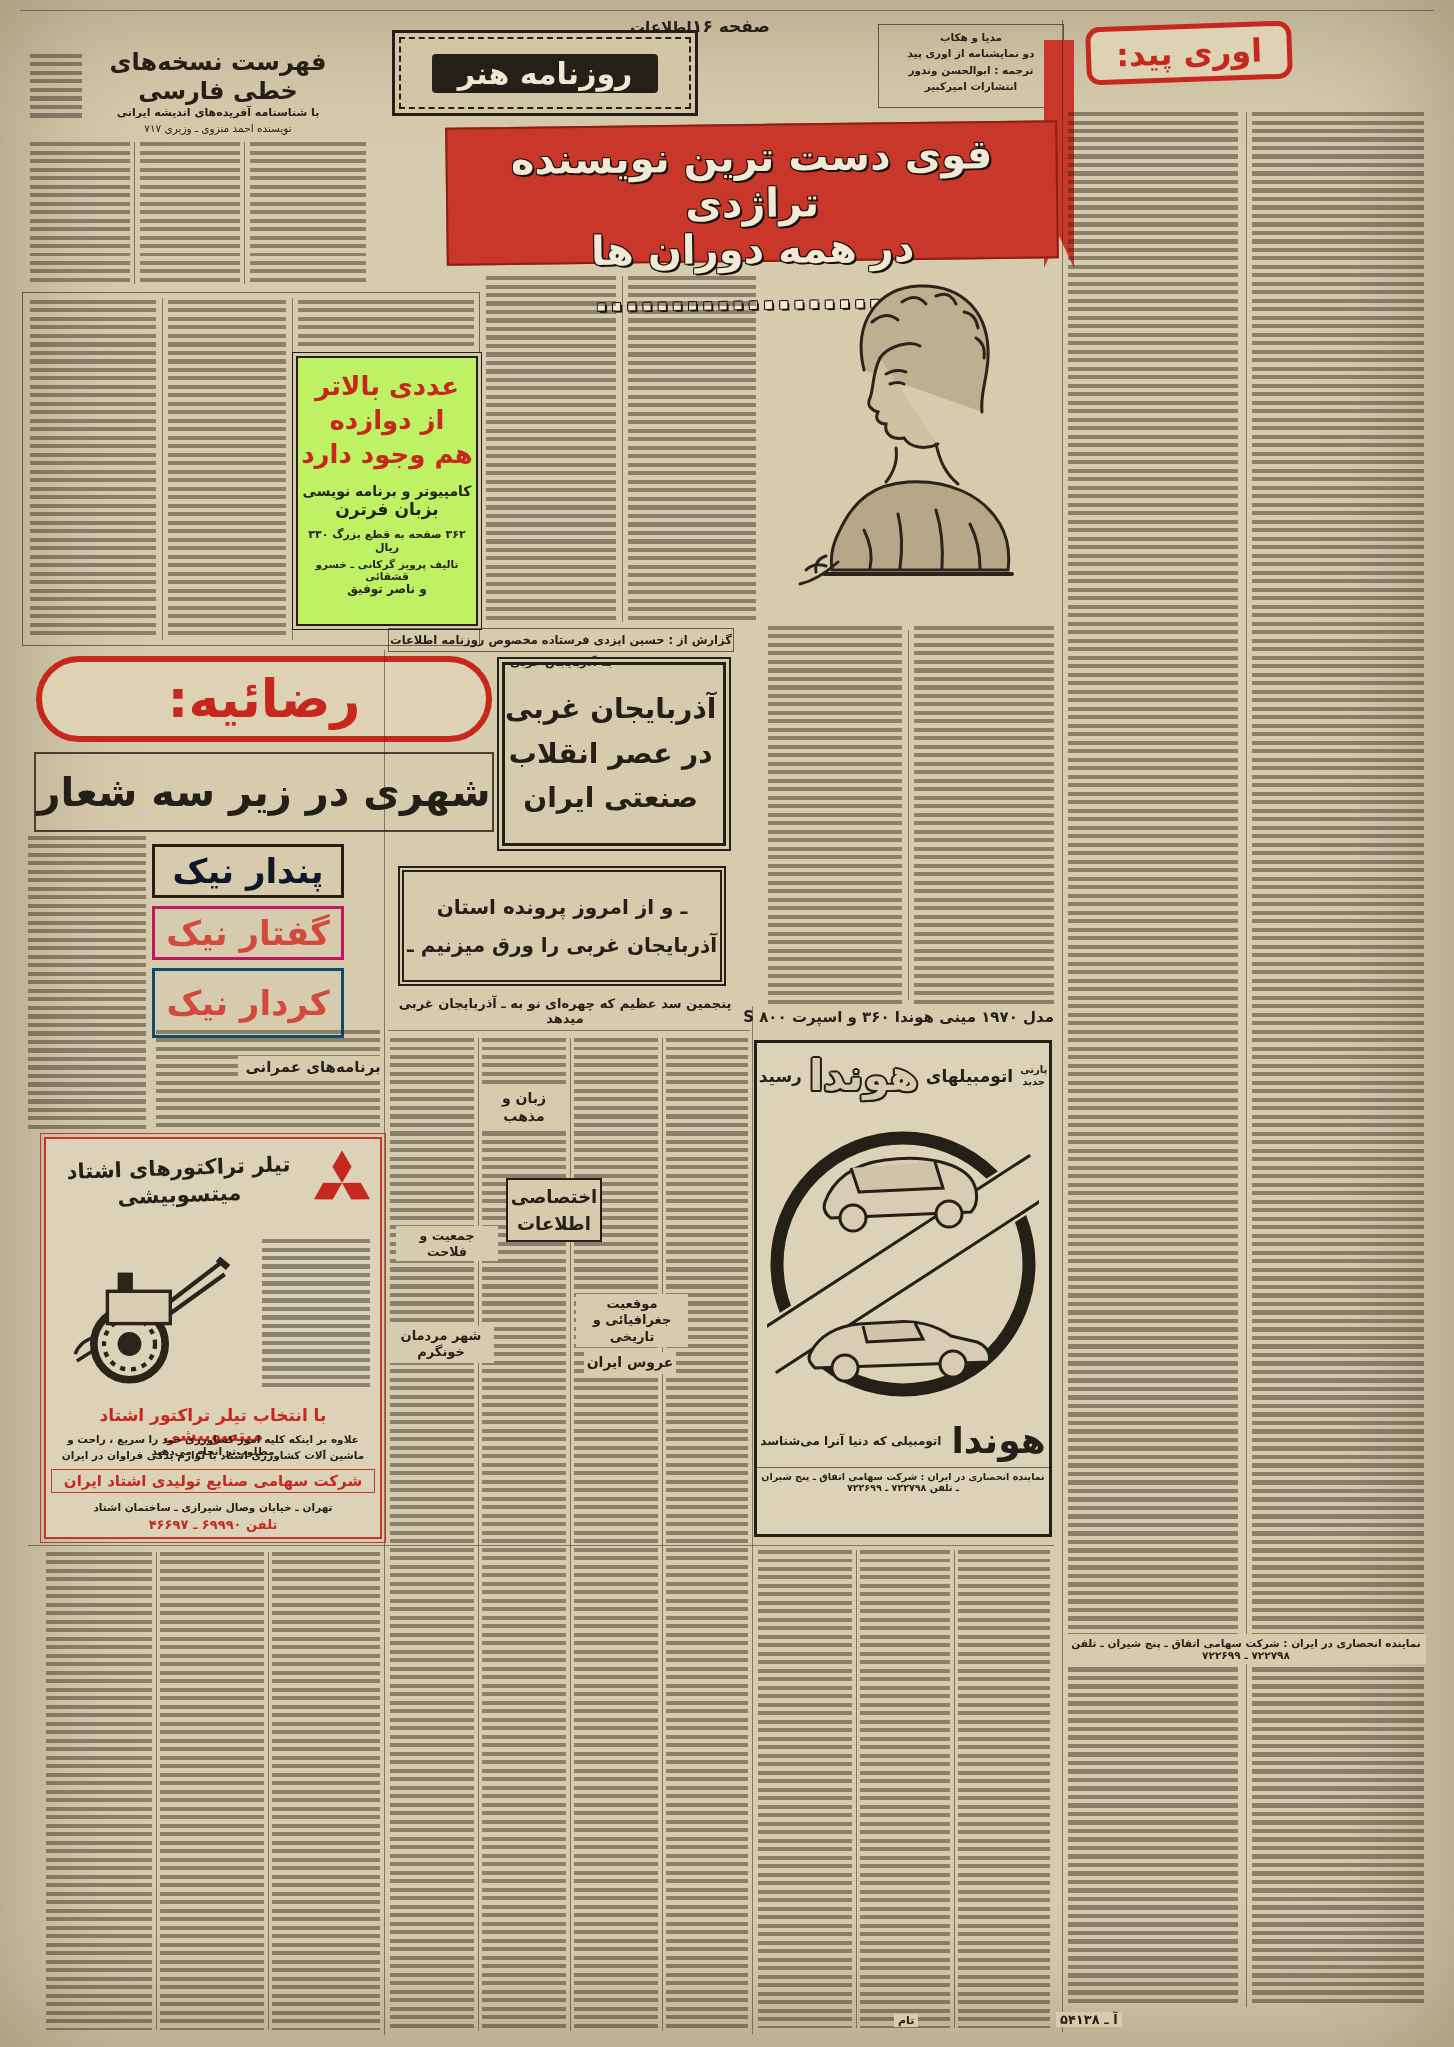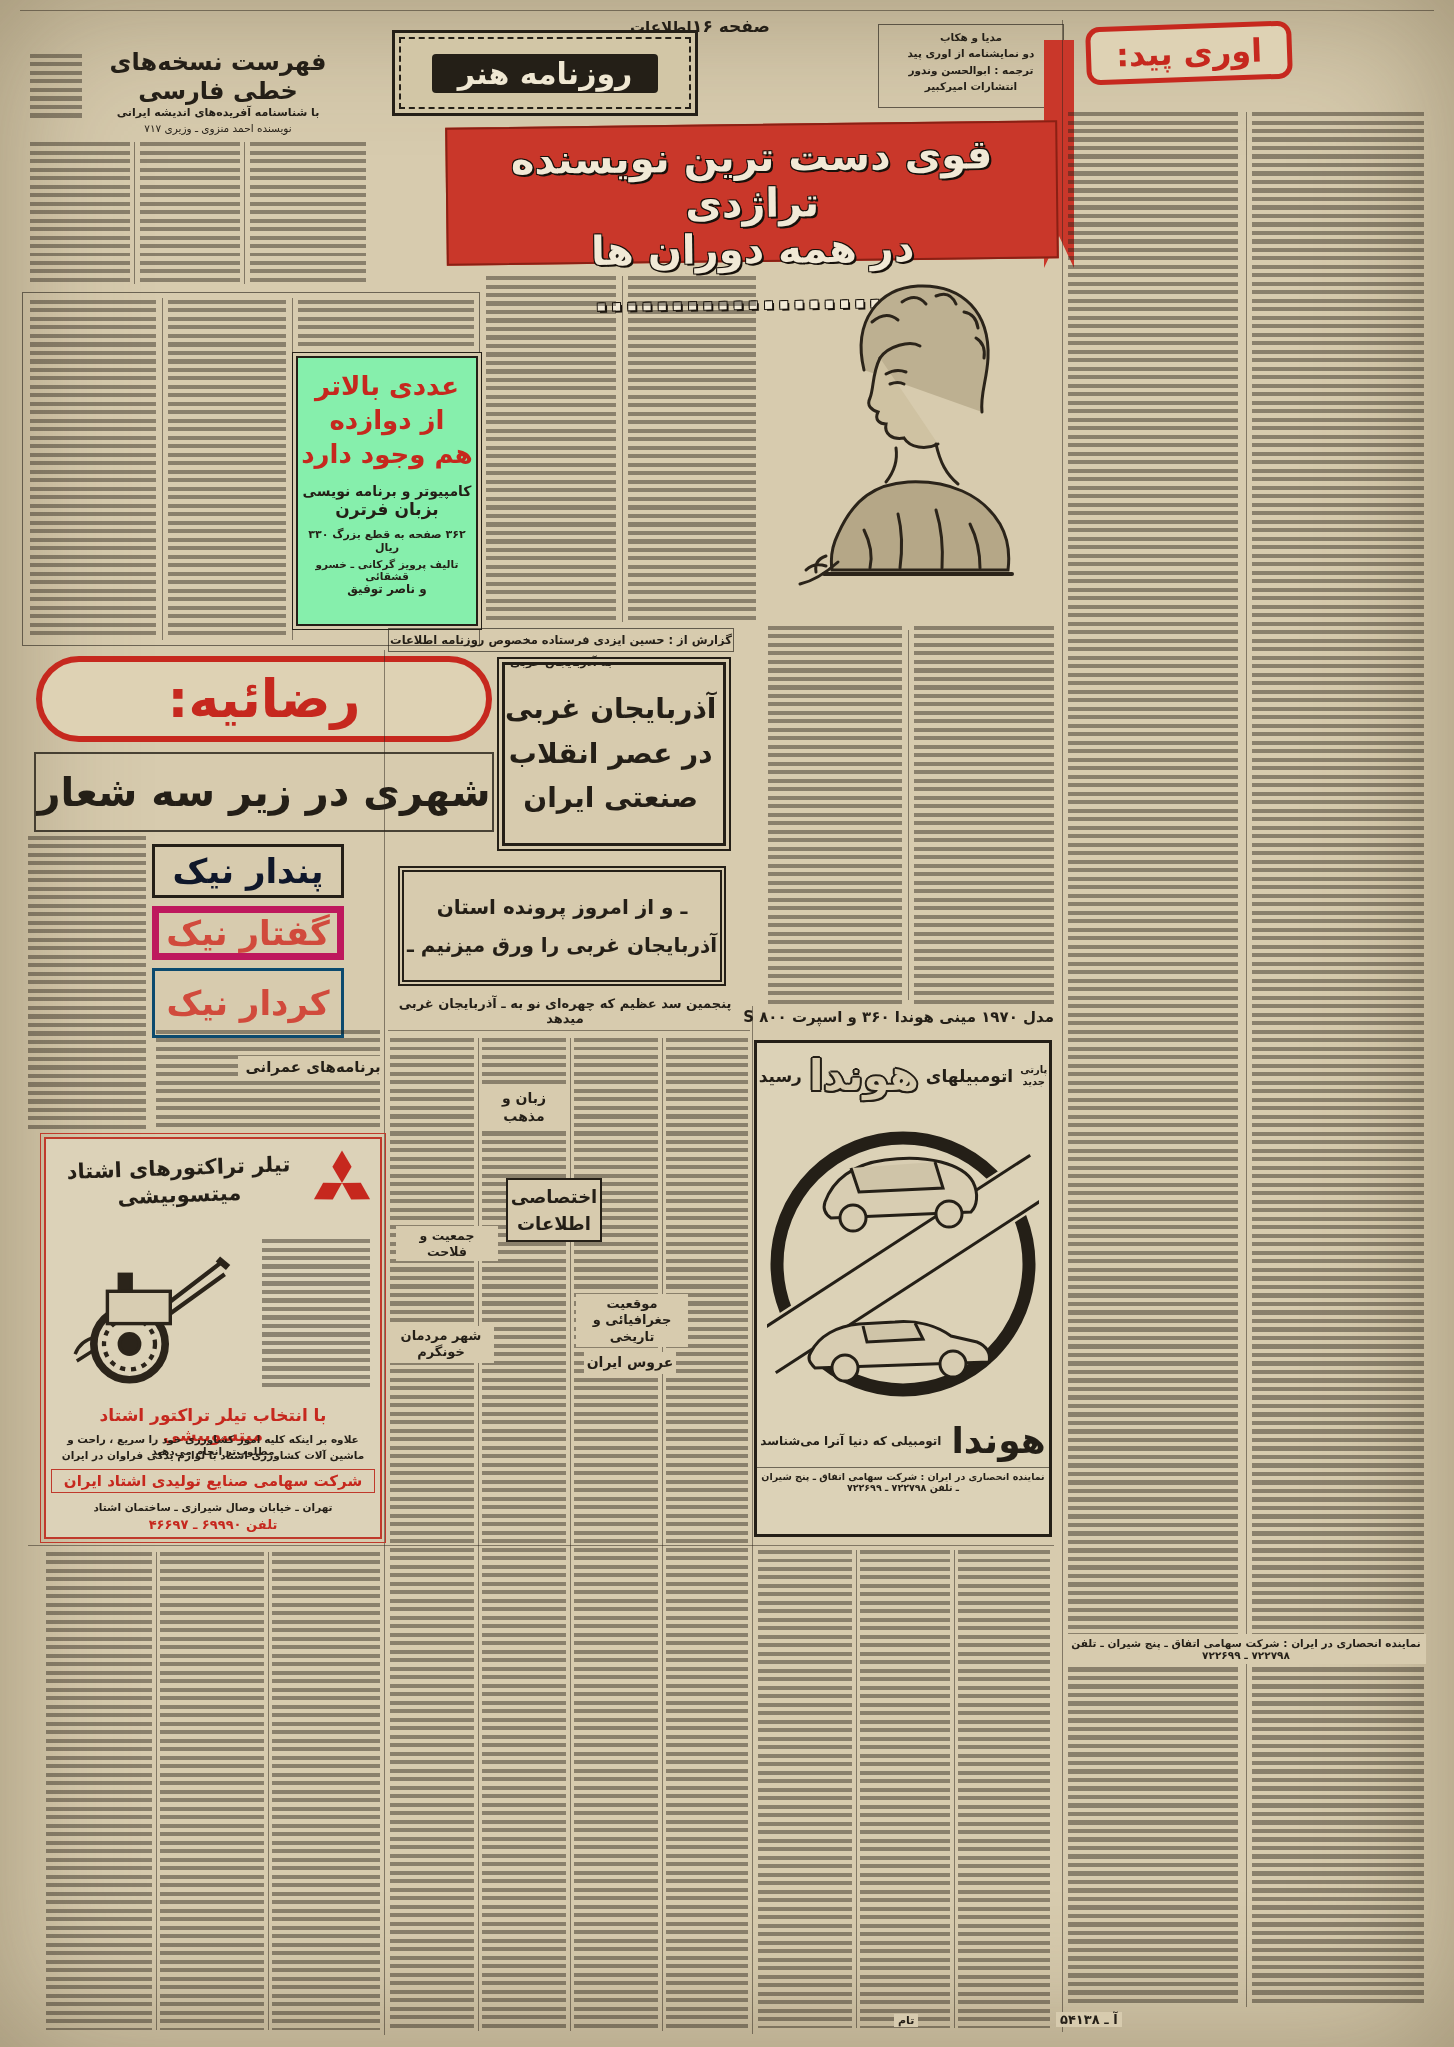--- a/index.html
+++ b/index.html
@@ -94,21 +94,21 @@
     </svg>
   </div>
 
   <div class="abs" style="left:22px; top:292px; width:458px; height:354px; border:1px solid rgba(36,31,23,.6);"></div>
   <div class="fake" style="left:30px; top:300px; width:126px; height:338px;"></div>
   <div class="fake" style="left:168px; top:300px; width:118px; height:338px;"></div>
   <div class="fake" style="left:298px; top:300px; width:176px; height:50px;"></div>
   <div class="vr" style="left:162px; top:298px; height:342px;"></div>
   <div class="vr" style="left:292px; top:298px; height:342px;"></div>
 
-  <div class="abs c" style="left:296px; top:356px; width:182px; height:270px; border:2px solid #241f17; box-shadow:0 0 0 3px #d7cbae, 0 0 0 4px #241f17; background:#86efac; padding-top:12px;">
+  <div class="abs c" style="left:296px; top:356px; width:182px; height:270px; border:2px solid #241f17; box-shadow:0 0 0 3px #d7cbae, 0 0 0 4px #241f17; background:#bef264; padding-top:12px;">
     <div class="b red" style="font-size:26px; line-height:1.3;">
         <div>عددی بالاتر</div>
         <div>از دوازده</div>
         <div>هم وجود دارد</div>
       </div>
     <div class="b" style="font-size:14px; margin-top:12px;">کامپیوتر و برنامه نویسی</div>
     <div class="b" style="font-size:17px;">بزبان فرترن</div>
     <div class="b" style="font-size:11px; margin-top:9px;">۳۶۲ صفحه به قطع بزرگ ۳۳۰ ریال</div>
     <div class="b" style="font-size:10.5px; margin-top:4px;">تالیف پرویز گرکانی ـ خسرو قشقائی</div>
     <div class="b" style="font-size:12px;">و ناصر توفیق</div>
@@ -132,21 +132,21 @@
     <span class="b red" style="font-size:52px;">رضائیه:</span>
   </div>
 
   <div class="abs c" style="left:34px; top:752px; width:460px; height:80px; border:2px solid rgba(36,31,23,.8); display:flex; align-items:center; justify-content:center;">
     <span class="b" style="font-size:40px; white-space:nowrap;">شهری در زیر سه شعار</span>
   </div>
 
   <div class="abs c" style="left:152px; top:844px; width:192px; height:54px; border:3px solid #241f17; display:flex; align-items:center; justify-content:center;">
     <span class="b" style="font-size:34px; color:#0f172a;">پندار نیک</span>
   </div>
-  <div class="abs c" style="left:152px; top:906px; width:192px; height:54px; border:7px solid #be185d; display:flex; align-items:center; justify-content:center;">
+  <div class="abs c" style="left:152px; top:906px; width:192px; height:54px; border:3px solid #be185d; display:flex; align-items:center; justify-content:center;">
     <span class="b" style="font-size:34px; color:#d14a3c;">گفتار نیک</span>
   </div>
   <div class="abs c" style="left:152px; top:968px; width:192px; height:70px; border:3px solid #0c4a6e; display:flex; align-items:center; justify-content:center;">
     <span class="b" style="font-size:34px; color:#d14a3c;">کردار نیک</span>
   </div>
 
   <div class="abs c" style="left:398px; top:866px; width:328px; height:120px; border:6px double #241f17; display:flex; align-items:center; justify-content:center;">
     <div class="b" style="font-size:20px; line-height:1.9;">
         <div>ـ و از امروز پرونده استان</div>
         <div>آذربایجان غربی را ورق میزنیم ـ</div>

